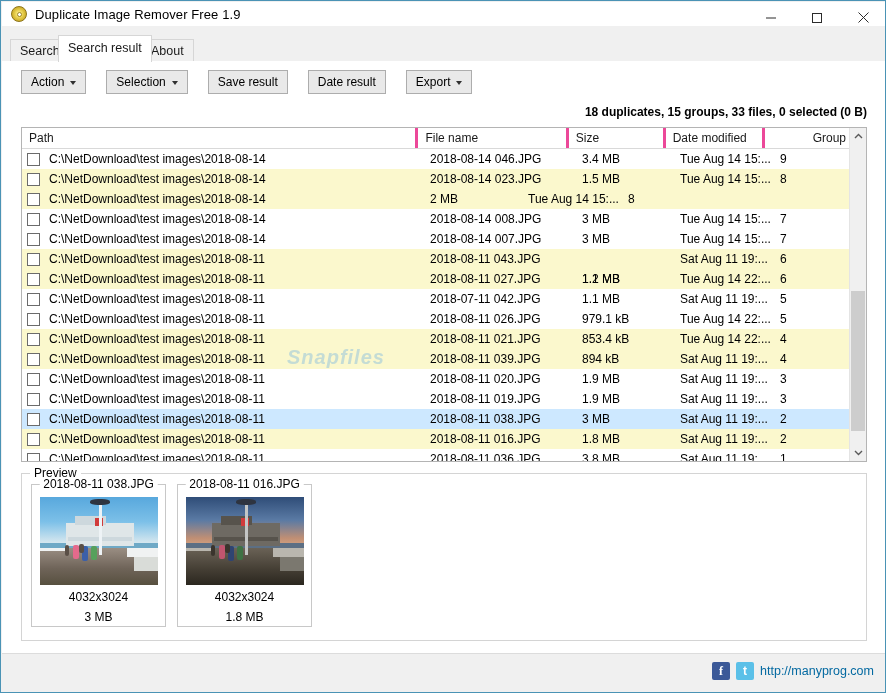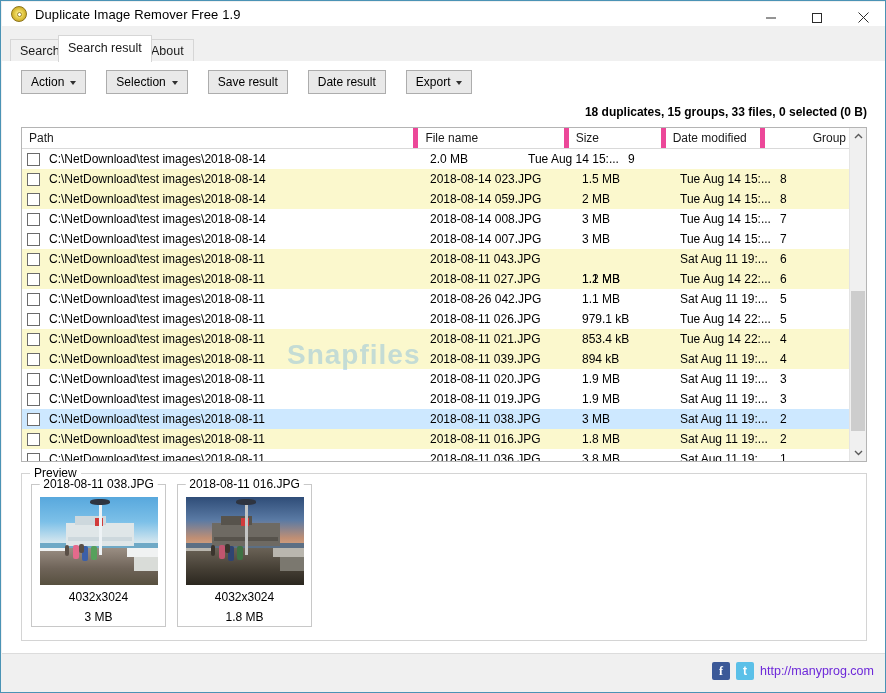--- a/index.html
+++ b/index.html
@@ -177,21 +177,21 @@
     box-sizing: border-box;
     display: flex;
   }
   .hcell {
     height: 20px;
     line-height: 20px;
     font-size: 12px;
     color: #1a1a1a;
     padding-left: 7px;
     box-sizing: border-box;
-    border-right: 5px solid #ec4899;
+    border-right: 3px solid #ec4899;
     overflow: hidden;
     white-space: nowrap;
     cursor: default;
   }
   .hcell.last { border-right: none; margin-left: 41px; }
 
   .lv-body {
     position: absolute;
     left: 0; top: 21px;
     width: 829px;
@@ -224,24 +224,25 @@
     background: #ffffff;
     box-sizing: border-box;
     margin-right: 9px;
     flex: none;
     cursor: default;
   }
 
   
   .watermark {
     position: absolute;
-    left: 265px; top: 211px;
+    left: 265px; top: 218px;
     font-family: "Liberation Sans", sans-serif;
-    font-size: 28px;
+    font-size: 20px;
     font-weight: bold;
+    font-style: italic;
     color: rgba(120,180,225,0.42);
     letter-spacing: 1px;
     pointer-events: none;
     user-select: none;
   }
 
   
   .vscroll {
     position: absolute;
     right: 0; top: 0;
@@ -363,21 +364,21 @@
     font-size: 12px;
     font-weight: bold;
     color: #ffffff;
     cursor: default;
     flex: none;
   }
   .sicon.fb { background: #3b5998; font-family: "Liberation Serif", serif; }
   .sicon.tw { background: #5bc0e8; }
   .site-link {
     font-size: 12.5px;
-    color: #6d28d9;
+    color: #0369a1;
     text-decoration: none;
     cursor: default;
     white-space: nowrap;
   }
 </style>
 </head>
 <body>
 
 <div id="app">
 
@@ -448,40 +449,40 @@
         <div class="hcell" style="width:100px;">Date modified</div>
         <div class="hcell last" style="width:61px;">Group</div>
       </div>
 
       <div class="lv-body" id="rows-container">
           <div class="row">
             <div class="cell path" style="width: 401px;">
               <span class="cbx"></span>
               <span>C:\NetDownload\test images\2018-08-14</span>
             </div>
-            <div class="cell" style="width: 98px;">2.0 MB</div>
+            <div class="cell" style="width: 152px;">2018-08-14 046.JPG</div>
+            <div class="cell" style="width: 98px;">3.4 MB</div>
             <div class="cell" style="width: 100px;">Tue Aug 14 15:...</div>
             <div class="cell" style="width: 61px;">9</div>
           </div>
           <div class="row yellow">
             <div class="cell path" style="width: 401px;">
               <span class="cbx"></span>
               <span>C:\NetDownload\test images\2018-08-14</span>
             </div>
             <div class="cell" style="width: 152px;">2018-08-14 023.JPG</div>
             <div class="cell" style="width: 98px;">1.5 MB</div>
             <div class="cell" style="width: 100px;">Tue Aug 14 15:...</div>
             <div class="cell" style="width: 61px;">8</div>
           </div>
           <div class="row yellow">
             <div class="cell path" style="width: 401px;">
               <span class="cbx"></span>
               <span>C:\NetDownload\test images\2018-08-14</span>
             </div>
-            <div class="cell" style="width: 152px;">2018-08-14 059.JPG</div>
             <div class="cell" style="width: 98px;">2 MB</div>
             <div class="cell" style="width: 100px;">Tue Aug 14 15:...</div>
             <div class="cell" style="width: 61px;">8</div>
           </div>
           <div class="row">
             <div class="cell path" style="width: 401px;">
               <span class="cbx"></span>
               <span>C:\NetDownload\test images\2018-08-14</span>
             </div>
             <div class="cell" style="width: 152px;">2018-08-14 008.JPG</div>
@@ -517,21 +518,21 @@
             <div class="cell" style="width: 152px;">2018-08-11 027.JPG</div>
             <div class="cell" style="width: 98px;">1.1 MB</div>
             <div class="cell" style="width: 100px;">Tue Aug 14 22:...</div>
             <div class="cell" style="width: 61px;">6</div>
           </div>
           <div class="row">
             <div class="cell path" style="width: 401px;">
               <span class="cbx"></span>
               <span>C:\NetDownload\test images\2018-08-11</span>
             </div>
-            <div class="cell" style="width: 152px;">2018-08-26 042.JPG</div>
+            <div class="cell" style="width: 152px;">2018-07-11 042.JPG</div>
             <div class="cell" style="width: 98px;">1.1 MB</div>
             <div class="cell" style="width: 100px;">Sat Aug 11 19:...</div>
             <div class="cell" style="width: 61px;">5</div>
           </div>
           <div class="row">
             <div class="cell path" style="width: 401px;">
               <span class="cbx"></span>
               <span>C:\NetDownload\test images\2018-08-11</span>
             </div>
             <div class="cell" style="width: 152px;">2018-08-11 026.JPG</div>

